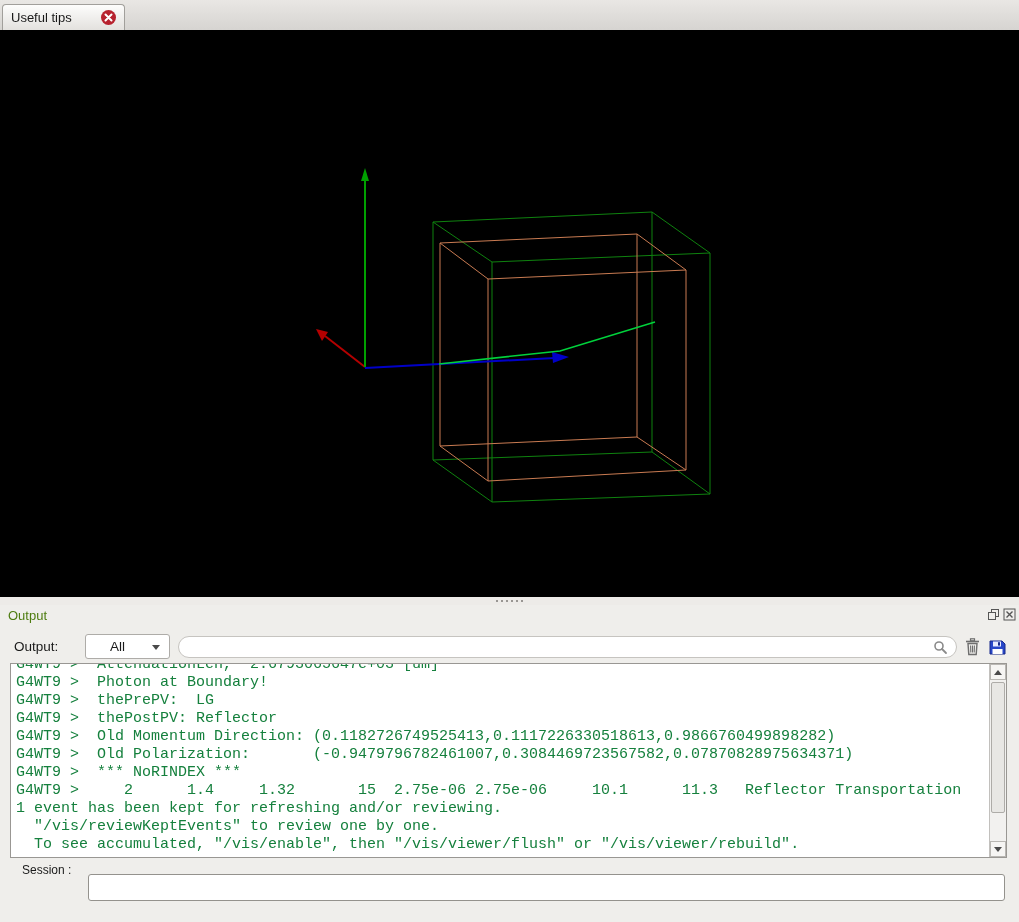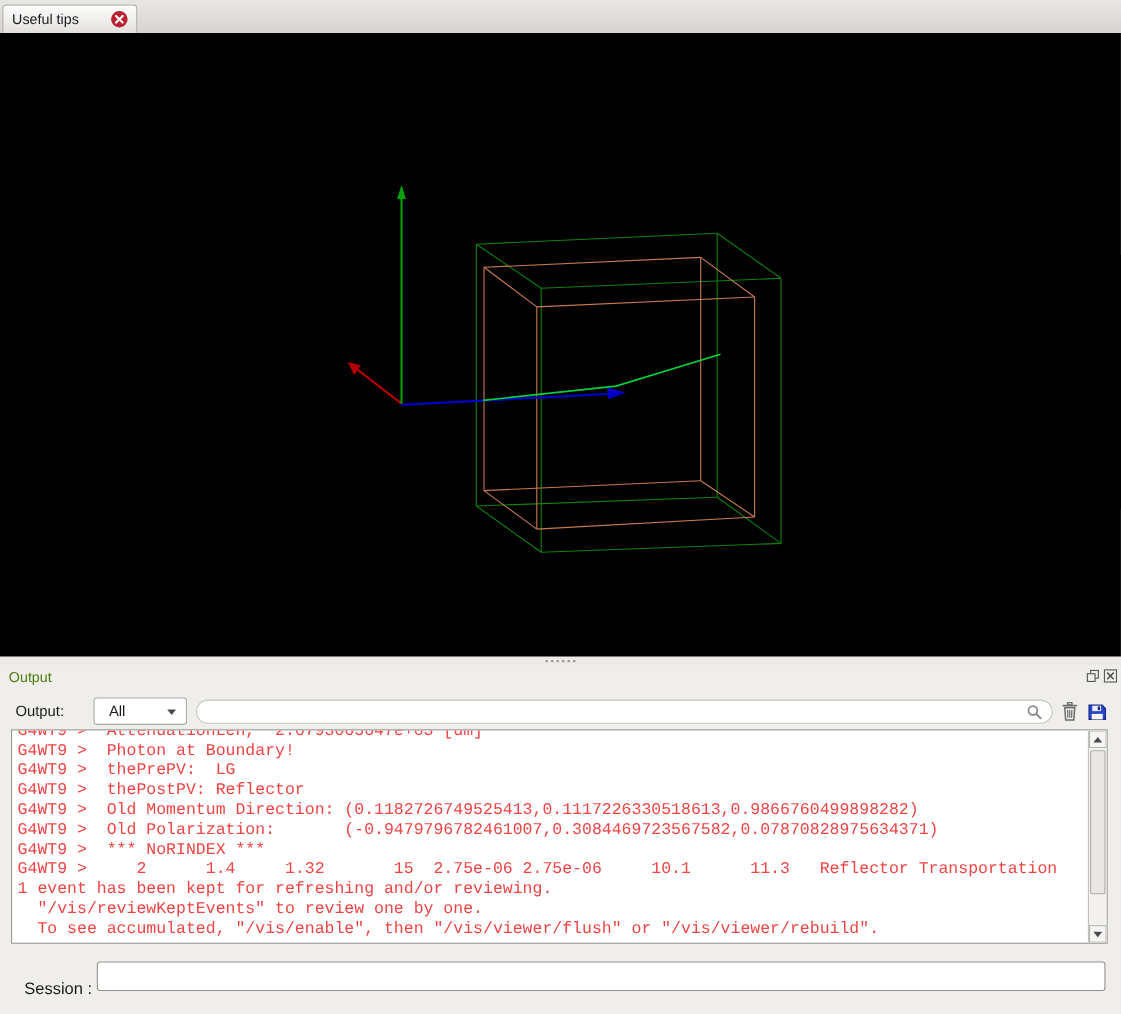--- a/index.html
+++ b/index.html
@@ -43,21 +43,21 @@
   .splitter i { width:2px; height:2px; background:#999693; display:block; }
   
   .panel { position:absolute; left:0; top:605px; width:1019px; height:317px; background:#efeeeb; }
   .panel-title { position:absolute; left:8px; top:3px; font-size:13px; color:#4d7c0f; }
   .dock-icons { position:absolute; right:3px; top:3px; display:flex; gap:3px; }
   .dock-btn { width:13px; height:13px; display:inline-flex; align-items:center; justify-content:center; }
   .toolbar-label { position:absolute; left:14px; top:34px; font-size:13.5px; }
   .combo {
     position:absolute; left:85px; top:29px; width:85px; height:25px;
     background:#fff; border:1px solid #aeaca8; border-radius:3px;
-    font-size:13.5px; display:flex; align-items:center; padding-left:13px;
+    font-size:13.5px; display:flex; align-items:center; padding-left:24px;
   }
   .combo-arrow {
     position:absolute; right:9px; top:10px; width:0; height:0;
     border-left:4px solid transparent; border-right:4px solid transparent;
     border-top:5px solid #4a4a4a;
   }
   .searchbox {
     position:absolute; left:178px; top:31px; width:779px; height:22px;
     background:#fff; border:1px solid #c6c4c0; border-radius:11px;
   }
@@ -70,42 +70,42 @@
   .trash-btn { left:962px; }
   .save-btn  { left:987px; }
   
   .console {
     position:absolute; left:10px; top:58px; width:997px; height:195px;
     background:#fff; border:1px solid #999793; overflow:hidden;
   }
   .console-text {
     position:absolute; left:5px; top:0; right:18px;
     font-family:"Liberation Mono", monospace; font-size:15px; line-height:18px;
-    color:#ef4444; white-space:pre;
+    color:#15803d; white-space:pre;
   }
   .console-line.first { margin-top:-8px; }
   .vscroll {
     position:absolute; right:0; top:0; width:17px; height:193px;
     background:#f2f1ef; border-left:1px solid #c2c0bd;
   }
   .scroll-btn {
     position:absolute; left:0; width:16px; height:16px;
     background:#f6f5f3; border:1px solid #b9b7b3;
     display:flex; align-items:center; justify-content:center;
   }
   .scroll-btn.up { top:0; }
   .scroll-btn.down { bottom:0; }
   .tri-up { width:0;height:0;border-left:4px solid transparent;border-right:4px solid transparent;border-bottom:5px solid #4a4a4a; }
   .tri-dn { width:0;height:0;border-left:4px solid transparent;border-right:4px solid transparent;border-top:5px solid #4a4a4a; }
   .scroll-thumb {
     position:absolute; left:1px; top:18px; width:14px; height:131px;
     background:#e8e7e4; border:1px solid #aeaca8; border-radius:2px;
   }
   
-  .session-label { position:absolute; left:22px; top:286px; font-size:15px; }
+  .session-label { position:absolute; left:22px; top:258px; font-size:12px; }
   .session-input {
     position:absolute; left:88px; top:269px; width:917px; height:27px;
     background:#fff; border:1px solid #94928d; border-radius:3px;
     font-size:13.5px; padding:0 6px; outline:none;
   }
 </style>
 </head>
 <body>
 
 <div class="tabbar">

